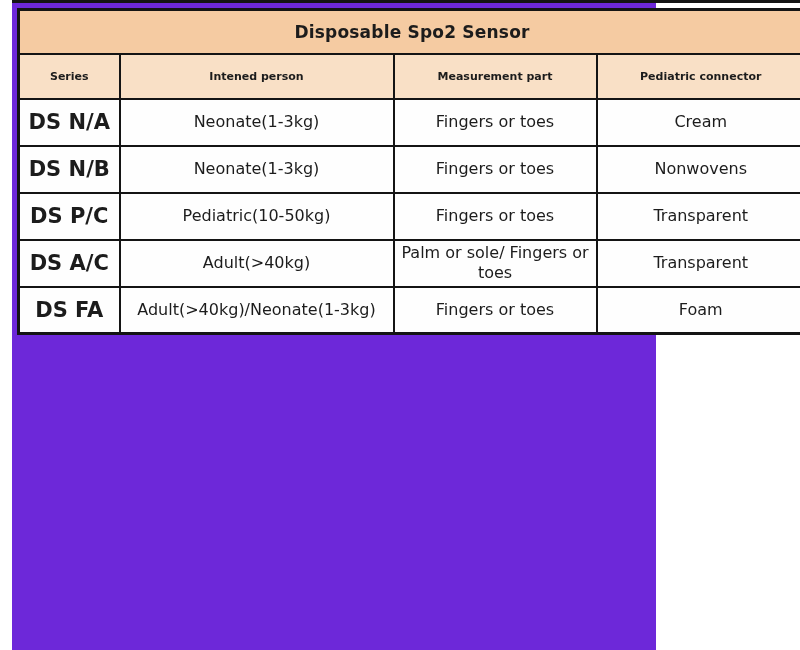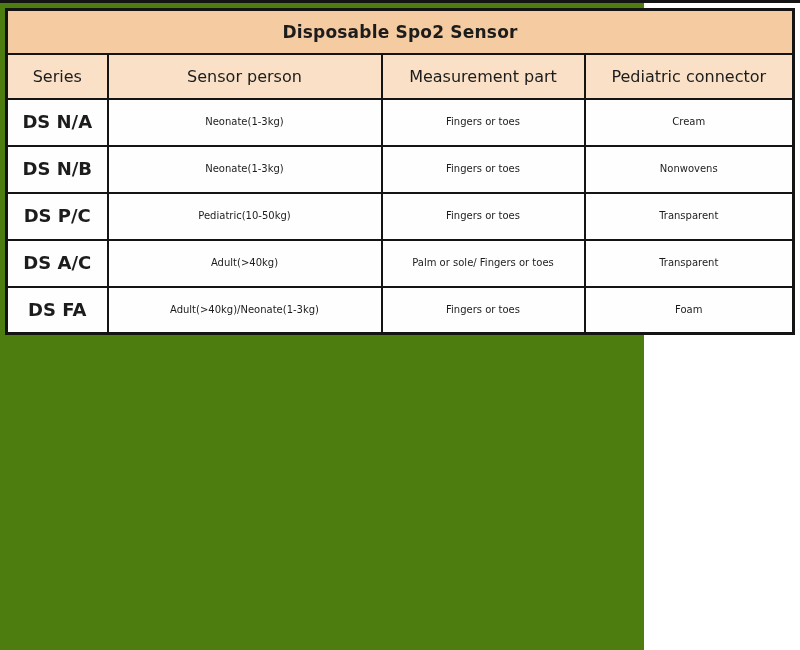--- a/index.html
+++ b/index.html
@@ -8,21 +8,22 @@
     background: #ffffff;
     width: 800px;
     height: 650px;
     overflow: hidden;
     font-family: "DejaVu Sans", "Liberation Sans", sans-serif;
   }
   .page {
     position: relative;
     width: 644px;
     height: 650px;
-    background: #4d7c0f;
+    background: #6d28d9;
+    margin-left: 12px;
   }
   .top-rule {
     position: absolute;
     left: 0;
     top: 0;
     width: 800px;
     height: 3px;
     background: var(--border-color, #141414);
   }
   table.spec-table {
@@ -48,32 +49,32 @@
   tr.title-row th {
     background: var(--title-bg, #f5cba2);
     height: 44px;
     font-size: 17px;
     font-weight: bold;
     letter-spacing: 0.2px;
   }
   tr.header-row th {
     background: var(--header-bg, #f9e0c6);
     height: 45px;
-    font-size: 16px;
-    font-weight: normal;
+    font-size: 11px;
+    font-weight: bold;
   }
   tbody td {
     background: #fefefe;
     height: 47px;
-    font-size: 10px;
+    font-size: 16px;
     line-height: 1.25;
   }
   tbody td.series {
     font-weight: bold;
-    font-size: 18px;
+    font-size: 21px;
   }
 </style>
 </head>
 <body>
 
 <div class="page">
   <div class="top-rule"></div>
 
   <table class="spec-table">
     <colgroup>
@@ -81,21 +82,21 @@
       <col style="width:274px">
       <col style="width:203px">
       <col style="width:209px">
     </colgroup>
     <thead>
       <tr class="title-row">
         <th colspan="4">Disposable Spo2 Sensor</th>
       </tr>
       <tr class="header-row">
         <th>Series</th>
-        <th>Sensor person</th>
+        <th>Intened person</th>
         <th>Measurement part</th>
         <th>Pediatric connector</th>
       </tr>
     </thead>
     <tbody>
         <tr>
           <td class="series">DS N/A</td>
           <td>Neonate(1-3kg)</td>
           <td>Fingers or toes</td>
           <td>Cream</td>

